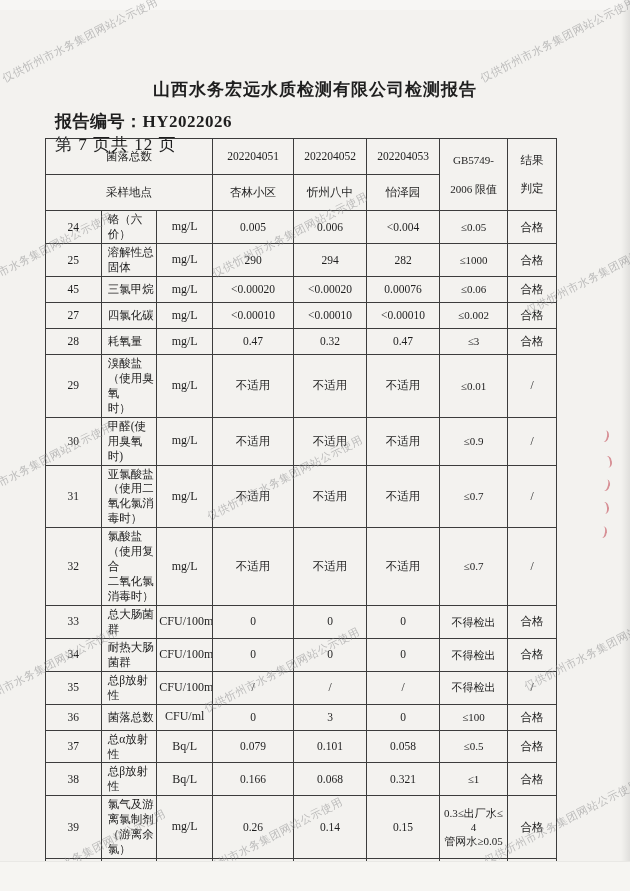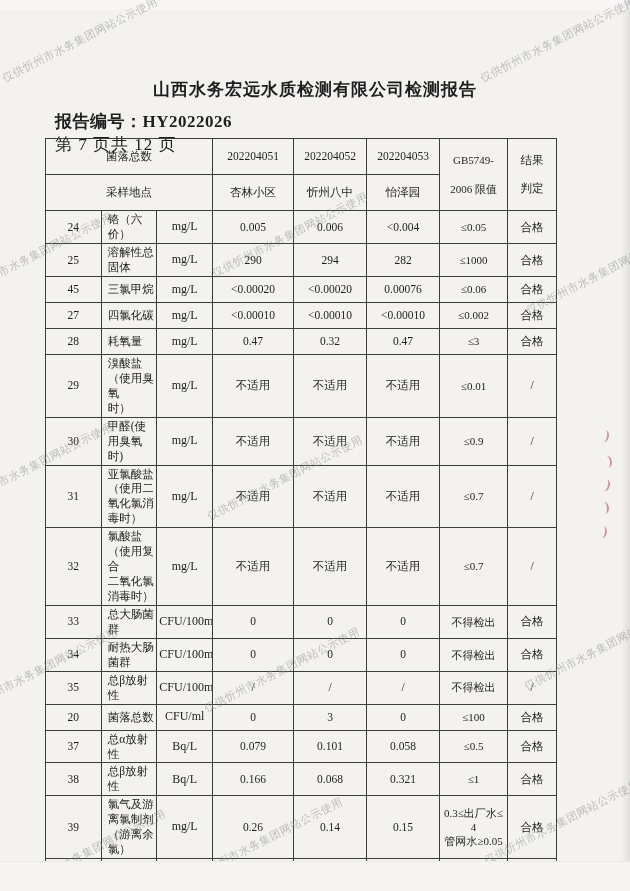--- a/index.html
+++ b/index.html
@@ -226,21 +226,21 @@
           <td class="col-no">35</td>
           <td class="col-item">总β放射性</td>
           <td class="col-unit">CFU/100ml</td>
           <td class="col-val1">/</td>
           <td class="col-val2">/</td>
           <td class="col-val3">/</td>
           <td class="col-limit">不得检出</td>
           <td class="col-result">/</td>
         </tr>
         <tr>
-          <td class="col-no">20</td>
+          <td class="col-no">36</td>
           <td class="col-item">菌落总数</td>
           <td class="col-unit">CFU/ml</td>
           <td class="col-val1">0</td>
           <td class="col-val2">3</td>
           <td class="col-val3">0</td>
           <td class="col-limit">≤100</td>
           <td class="col-result">合格</td>
         </tr>
         <tr>
           <td class="col-no">37</td>

